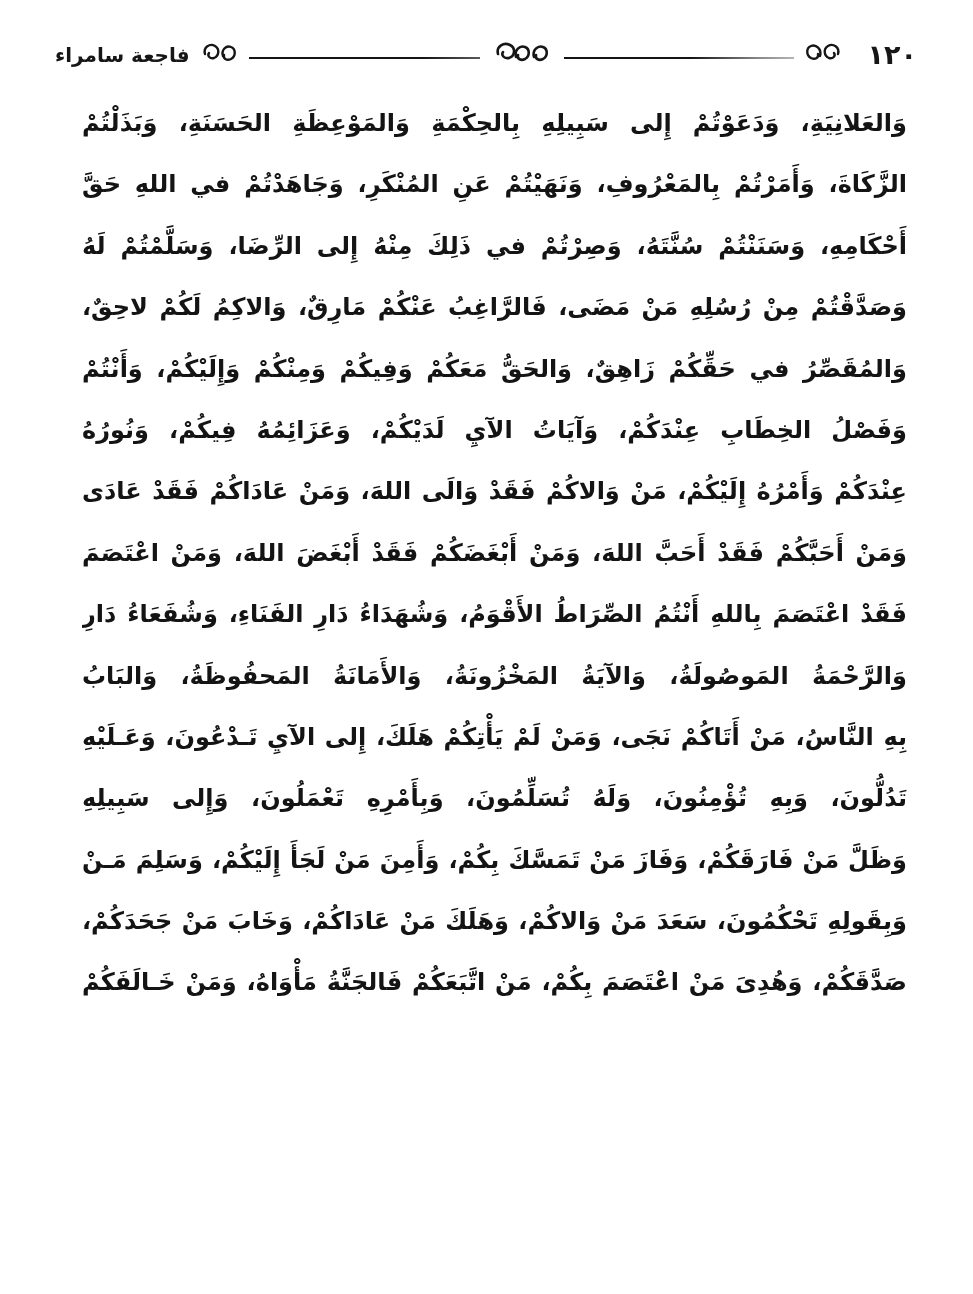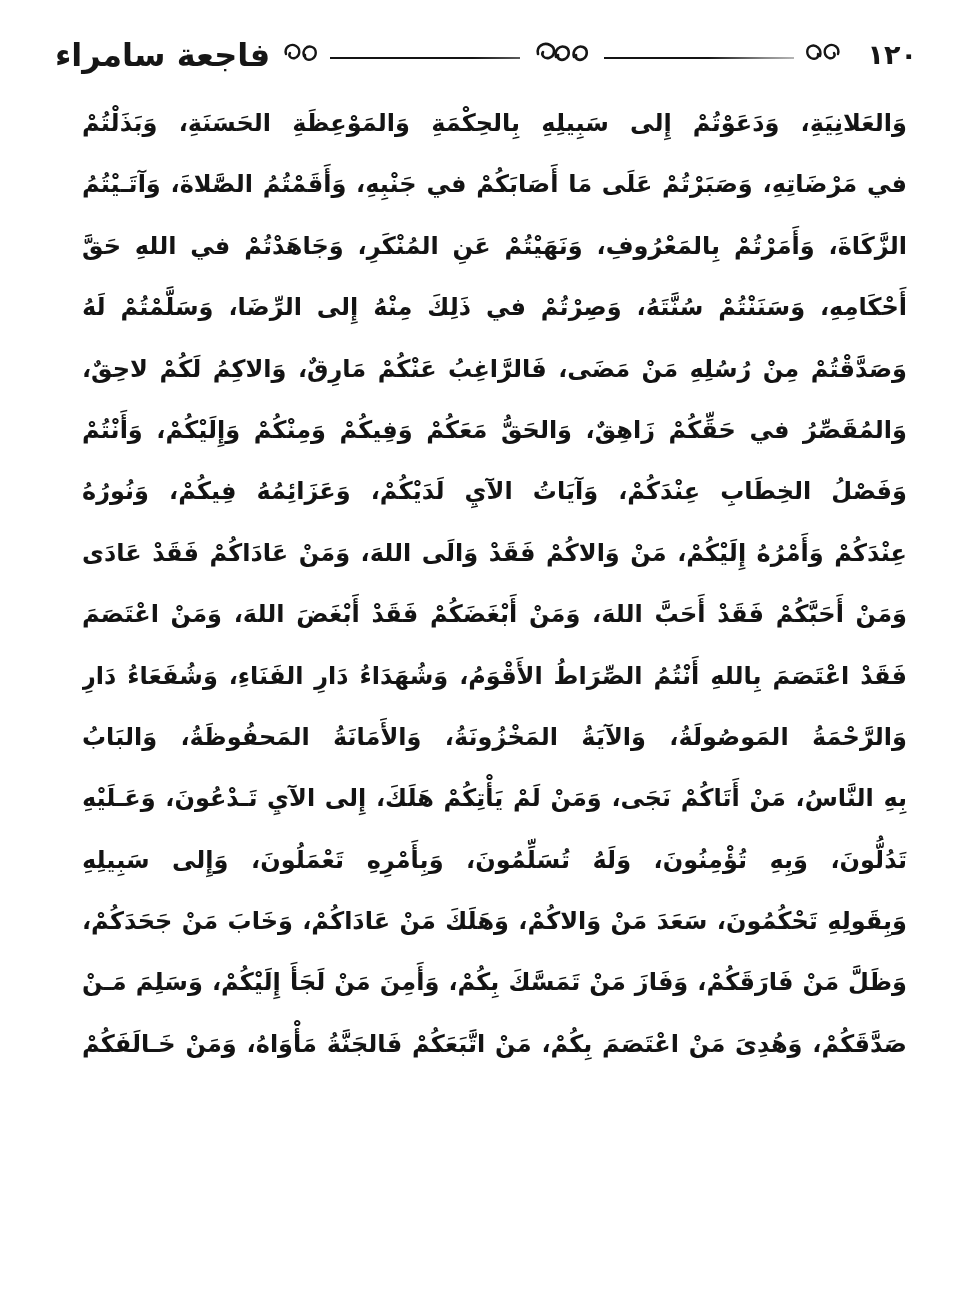--- a/index.html
+++ b/index.html
@@ -19,21 +19,21 @@
   
   .running-head {
     position: absolute;
     top: 34px; left: 55px; right: 56px;
     height: 42px;
     display: flex;
     align-items: center;
     direction: ltr;
   }
   .chapter-title {
-    font-size: 32px;
+    font-size: 20px;
     font-weight: bold;
     white-space: nowrap;
     direction: rtl;
     letter-spacing: 0.5px;
   }
   .orn { flex: 0 0 auto; color: #161616; margin: 0 10px; }
   .head-rule {
     flex: 1 1 auto;
     height: 2px;
     background: linear-gradient(to right, #141414 75%, #5a5a5a);
@@ -103,30 +103,29 @@
         <path d="M16 16 C18 9 12 4 7 6 C2 8 2 15 7 18 C11 20 15 18 14 14" fill="none" stroke="currentColor" stroke-width="2.4" stroke-linecap="round"></path>
         <path d="M34 14 C36 7 29 3 24 6 C19 9 20 16 25 18 C29 19 32 16 30 13" fill="none" stroke="currentColor" stroke-width="2.4" stroke-linecap="round"></path>
       </svg>
     </span>
 
     <span class="page-number">١٢٠</span>
   </div>
 
   <div class="body-text" dir="rtl">
     <p class="line">وَالعَلانِيَةِ، وَدَعَوْتُمْ إِلى سَبِيلِهِ بِالحِكْمَةِ وَالمَوْعِظَةِ الحَسَنَةِ، وَبَذَلْتُمْ أَنْفُسَكُمْ</p>
-    <p class="line">في مَرْضَاتِهِ، وَصَبَرْتُمْ عَلَى مَا أَصَابَكُمْ في جَنْبِهِ، وَأَقَمْتُمُ الصَّلاةَ، وَآتَـيْتُمُ</p>
     <p class="line">الزَّكَاةَ، وَأَمَرْتُمْ بِالمَعْرُوفِ، وَنَهَيْتُمْ عَنِ المُنْكَرِ، وَجَاهَدْتُمْ في اللهِ حَقَّ جِهَادِهِ،</p>
     <p class="line">أَحْكَامِهِ، وَسَنَنْتُمْ سُنَّتَهُ، وَصِرْتُمْ في ذَلِكَ مِنْهُ إِلى الرِّضَا، وَسَلَّمْتُمْ لَهُ القَضَاءَ،</p>
     <p class="line">وَصَدَّقْتُمْ مِنْ رُسُلِهِ مَنْ مَضَى، فَالرَّاغِبُ عَنْكُمْ مَارِقٌ، وَالاكِمُ لَكُمْ لاحِقٌ،</p>
     <p class="line">وَالمُقَصِّرُ في حَقِّكُمْ زَاهِقٌ، وَالحَقُّ مَعَكُمْ وَفِيكُمْ وَمِنْكُمْ وَإِلَيْكُمْ، وَأَنْتُمْ أَهْلُهُ</p>
     <p class="line">وَفَصْلُ الخِطَابِ عِنْدَكُمْ، وَآيَاتُ الآيِ لَدَيْكُمْ، وَعَزَائِمُهُ فِيكُمْ، وَنُورُهُ وَبُرْهَانُهُ</p>
     <p class="line">عِنْدَكُمْ وَأَمْرُهُ إِلَيْكُمْ، مَنْ وَالاكُمْ فَقَدْ وَالَى اللهَ، وَمَنْ عَادَاكُمْ فَقَدْ عَادَى اللهَ،</p>
     <p class="line">وَمَنْ أَحَبَّكُمْ فَقَدْ أَحَبَّ اللهَ، وَمَنْ أَبْغَضَكُمْ فَقَدْ أَبْغَضَ اللهَ، وَمَنْ اعْتَصَمَ بِكُمْ</p>
     <p class="line">فَقَدْ اعْتَصَمَ بِاللهِ أَنْتُمُ الصِّرَاطُ الأَقْوَمُ، وَشُهَدَاءُ دَارِ الفَنَاءِ، وَشُفَعَاءُ دَارِ البَقَاءِ،</p>
     <p class="line">وَالرَّحْمَةُ المَوصُولَةُ، وَالآيَةُ المَخْزُونَةُ، وَالأَمَانَةُ المَحفُوظَةُ، وَالبَابُ المُبْتَلَى</p>
     <p class="line">بِهِ النَّاسُ، مَنْ أَتَاكُمْ نَجَى، وَمَنْ لَمْ يَأْتِكُمْ هَلَكَ، إِلى الآيِ تَـدْعُونَ، وَعَـلَيْهِ</p>
     <p class="line">تَدُلُّونَ، وَبِهِ تُؤْمِنُونَ، وَلَهُ تُسَلِّمُونَ، وَبِأَمْرِهِ تَعْمَلُونَ، وَإِلى سَبِيلِهِ تُرْشِدُونَ،</p>
+    <p class="line">وَظَلَّ مَنْ فَارَقَكُمْ، وَفَازَ مَنْ تَمَسَّكَ بِكُمْ، وَأَمِنَ مَنْ لَجَأَ إِلَيْكُمْ، وَسَلِمَ مَـنْ</p>
     <p class="line">وَبِقَولِهِ تَحْكُمُونَ، سَعَدَ مَنْ وَالاكُمْ، وَهَلَكَ مَنْ عَادَاكُمْ، وَخَابَ مَنْ جَحَدَكُمْ،</p>
-    <p class="line">وَظَلَّ مَنْ فَارَقَكُمْ، وَفَازَ مَنْ تَمَسَّكَ بِكُمْ، وَأَمِنَ مَنْ لَجَأَ إِلَيْكُمْ، وَسَلِمَ مَـنْ</p>
     <p class="line">صَدَّقَكُمْ، وَهُدِىَ مَنْ اعْتَصَمَ بِكُمْ، مَنْ اتَّبَعَكُمْ فَالجَنَّةُ مَأْوَاهُ، وَمَنْ خَـالَفَكُمْ</p>
   </div>
 
 </div>
 
 </body></html>

